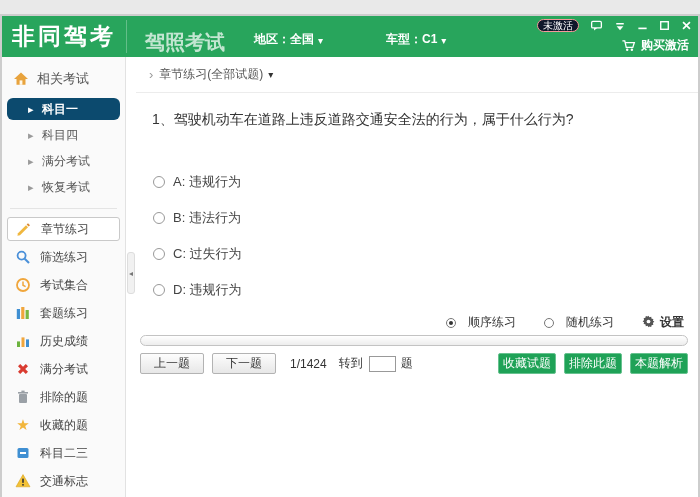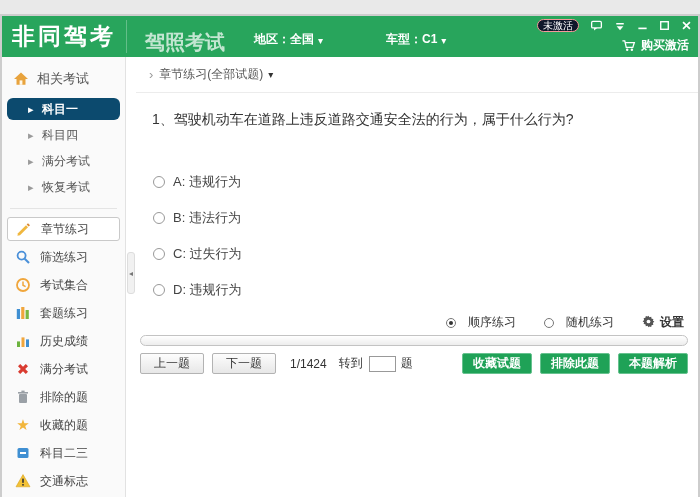--- a/index.html
+++ b/index.html
@@ -55,21 +55,21 @@
 
   .progress { position:absolute; top:278px; left:4px; right:10px; height:11px; border:1px solid #c3c3c3; border-radius:6px; background:linear-gradient(#ffffff,#ededed); }
 
   .nav-row { position:absolute; top:296px; left:4px; right:10px; height:21px; display:flex; align-items:center; }
   .btn-gray { height:21px; padding:0 13px; font-size:12px; color:#333; background:linear-gradient(#fdfdfd,#e7e7e7); border:1px solid #b3b3b3; border-radius:2px; display:flex; align-items:center; cursor:pointer; margin-right:8px; }
   .prog-text { font-size:12px; color:#333; margin:0 12px 0 6px; }
   .goto-label { font-size:12px; color:#333; margin-right:6px; }
   .goto-input { width:27px; height:16px; border:1px solid #999; font-size:11px; text-align:center; margin-right:5px; }
   .goto-unit { font-size:12px; color:#333; }
   .flex-sp { flex:1; }
-  .btn-green { height:21px; padding:0 10px; font-size:12px; font-weight:bold; color:#fff; background:#1fa257; border:1px solid #67c28f; border-radius:2px; display:flex; align-items:center; cursor:pointer; margin-left:8px; }
+  .btn-green { height:21px; padding:0 4px; font-size:12px; font-weight:normal; color:#fff; background:#1fa257; border:1px solid #67c28f; border-radius:2px; display:flex; align-items:center; cursor:pointer; margin-left:8px; }
 </style>
 </head>
 <body>
 
 <div class="window">
 
   <div class="hdr">
     <div class="logo">非同驾考</div>
     <div class="module-title">驾照考试</div>
 

